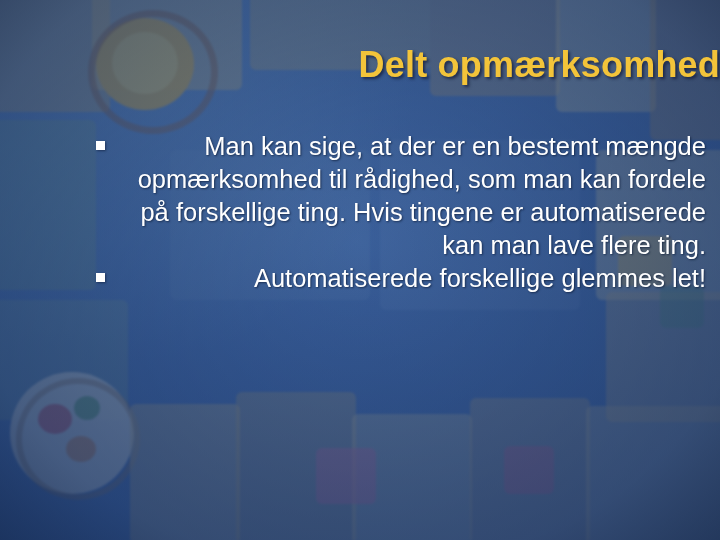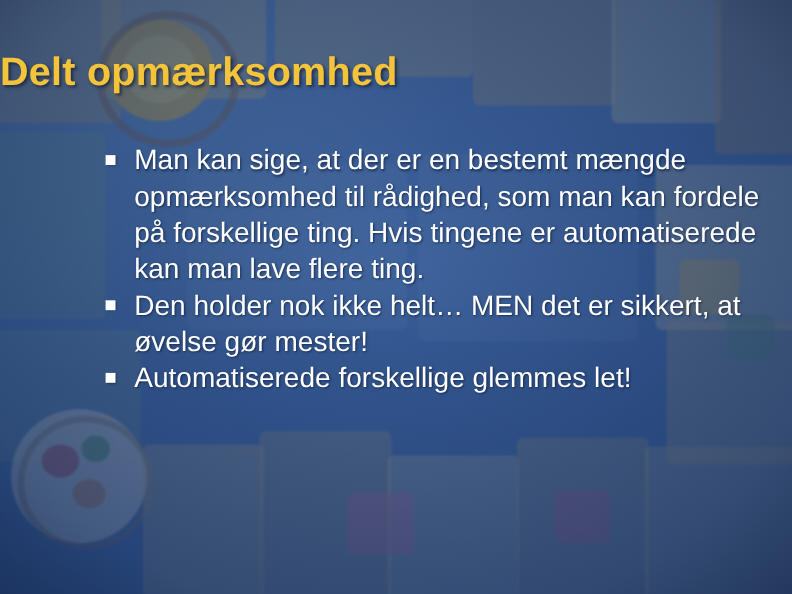--- a/index.html
+++ b/index.html
@@ -54,21 +54,21 @@
     inset: 0;
     background: linear-gradient(180deg, rgba(60,100,160,0.38) 0%, rgba(55,95,155,0.48) 45%, rgba(45,80,140,0.55) 100%);
   }
 
   
   .title {
     position: absolute;
     left: 0;
     right: 0;
     top: 44px;
-    text-align: left;
+    text-align: right;
     font-size: 36px;
     font-weight: bold;
     color: #f3c43a;
     text-shadow: 2px 2px 3px rgba(20,30,60,0.75);
     letter-spacing: 0.2px;
   }
 
   .body-block {
     position: absolute;
     left: 96px;
@@ -78,20 +78,21 @@
 
   .bullet {
     position: relative;
     display: block;
     color: #ffffff;
     font-size: 25.5px;
     line-height: 33px;
     padding-left: 26px;
     text-shadow: 1px 1px 2px rgba(15,30,60,0.72);
     margin-bottom: 0px;
+    text-align: right;
   }
   .bullet .marker {
     position: absolute;
     left: 0;
     top: 11px;
     width: 9px;
     height: 9px;
     background: #ffffff;
     box-shadow: 1px 1px 2px rgba(15,30,60,0.6);
   }
@@ -151,24 +152,20 @@
 
   <div class="title">Delt opmærksomhed</div>
 
   <div class="body-block">
 
     <div class="bullet">
       <span class="marker"></span>
       <span class="bullet-text">Man kan sige, at der er en bestemt mængde opmærksomhed til rådighed, som man kan fordele på forskellige ting. Hvis tingene er automatiserede kan man lave flere ting.</span>
     </div>
 
-    <div class="bullet">
-      <span class="marker"></span>
-      <span class="bullet-text">Den holder nok ikke helt… MEN det er sikkert, at øvelse gør mester!</span>
-    </div>
 
     <div class="bullet">
       <span class="marker"></span>
       <span class="bullet-text">Automatiserede forskellige glemmes let!</span>
     </div>
 
   </div>
 </div>
 
 </body></html>

